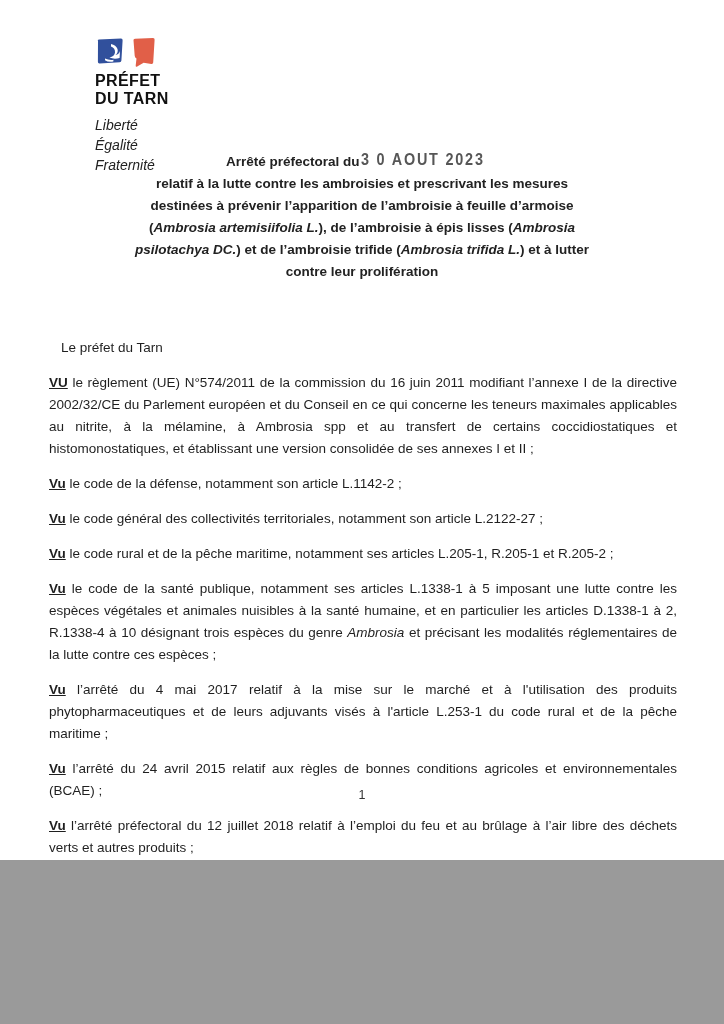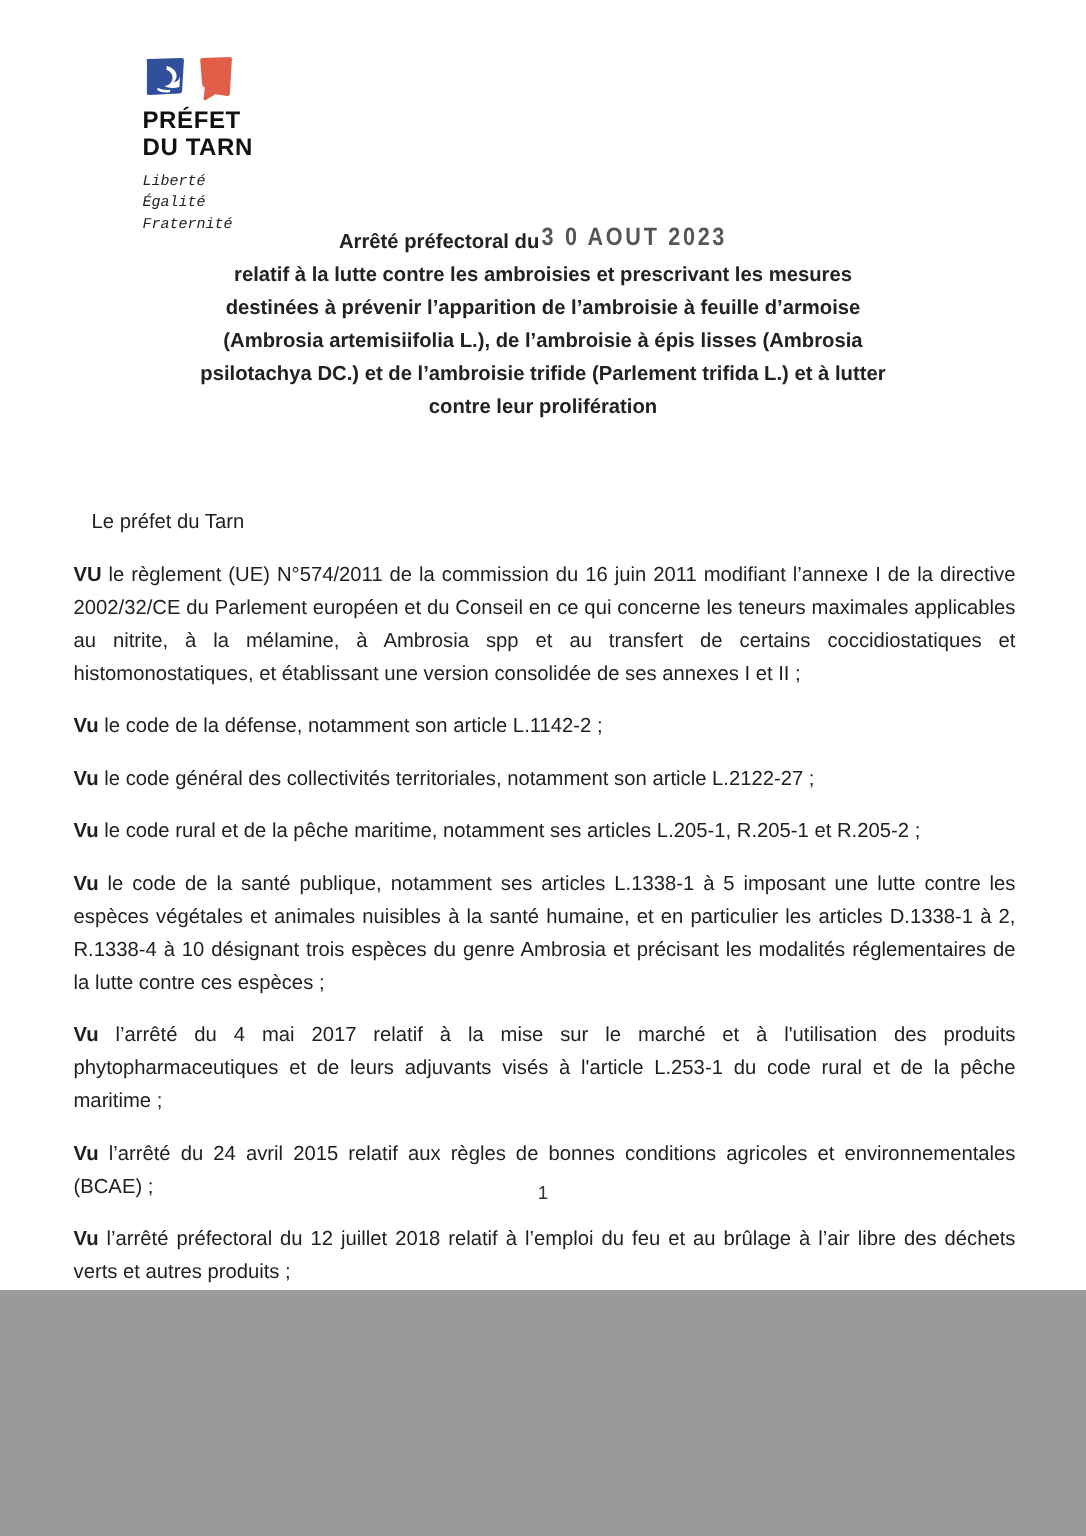--- a/index.html
+++ b/index.html
@@ -9,41 +9,41 @@
     margin:0 auto;
     background:#ffffff;
     font-family:"Liberation Sans",sans-serif;
     color:#1f1f1f;
     overflow:hidden;
   }
   
   .gov-header{position:absolute;left:95px;top:38px;}
   .gov-flag{width:70px;height:30px;display:block;}
   .gov-name{margin-top:4px;font-weight:bold;font-size:16px;line-height:1.12;letter-spacing:.4px;color:#111;}
-  .gov-motto{margin-top:7px;font-family:Liberation Mono, monospace;font-style:italic;font-size:10px;line-height:1.45;color:#222;}
+  .gov-motto{margin-top:7px;font-family:Liberation Sans, sans-serif;font-style:italic;font-size:14px;line-height:1.45;color:#222;}
   
   .title-block{
     position:absolute;left:112px;top:150px;width:500px;
     text-align:center;font-weight:bold;font-size:13.5px;line-height:22px;color:#222;
   }
   .stamp{
     display:inline-block;white-space:pre;
     font-weight:700;color:#565656;font-size:16px;letter-spacing:2px;
     transform:scaleX(.9) scaleY(1.05);transform-origin:left bottom;
     position:relative;top:-1px;margin-left:1px;
   }
   
   .salutation{position:absolute;left:49px;top:328px;font-size:13.5px;margin:12px;}
   .recitals{
     position:absolute;left:49px;top:372px;width:628px;
     font-size:13.5px;line-height:22px;text-align:justify;
   }
   .recitals p{margin:0 0 13px 0;}
-  .seg-b{font-weight:bold;}
-  .seg-i{margin-top:41px;}
+  .seg-b{font-weight:bold;text-decoration:underline;}
+  .seg-i{font-style:italic;margin-top:41px;}
   .page-number{position:absolute;left:0;right:0;bottom:58px;text-align:center;font-size:12.5px;color:#333;}
 </style>
 </head>
 <body>
 
 <div class="page">
 
   <header class="gov-header">
     <svg class="gov-flag" viewBox="0 0 70 30" aria-hidden="true">
       <path d="M3 3 Q2 1.5 4 1.4 L26 0.6 Q27.8 0.6 27.6 2.4 L26.4 22.6 Q26.3 24.2 24.6 24.3 L4.6 25.4 Q2.8 25.5 2.9 23.7 Z" fill="#31509c"></path>
@@ -60,21 +60,21 @@
       <div>Égalité</div>
       <div>Fraternité</div>
     </div>
   </header>
 
   <div class="title-block">
       <div><span>Arrêté préfectoral du</span><span class="stamp">3 0 AOUT 2023</span></div>
       <div><span>relatif à la lutte contre les ambroisies et prescrivant les mesures</span></div>
       <div><span>destinées à prévenir l’apparition de l’ambroisie à feuille d’armoise</span></div>
       <div><span>(</span><span class="seg-i">Ambrosia artemisiifolia L.</span><span>), de l’ambroisie à épis lisses (</span><span class="seg-i">Ambrosia</span></div>
-      <div><span class="seg-i">psilotachya DC.</span><span>) et de l’ambroisie trifide (</span><span class="seg-i">Parlement trifida L.</span><span>) et à lutter</span></div>
+      <div><span class="seg-i">psilotachya DC.</span><span>) et de l’ambroisie trifide (</span><span class="seg-i">Ambrosia trifida L.</span><span>) et à lutter</span></div>
       <div><span>contre leur prolifération</span></div>
     </div>
 
   <p class="salutation">Le préfet du Tarn</p>
 
   <div class="recitals">
     <p><span class="seg-b">VU</span><span> le règlement (UE) N°574/2011 de la commission du 16 juin 2011 modifiant l’annexe I de la directive 2002/32/CE du Parlement européen et du Conseil en ce qui concerne les teneurs maximales applicables au nitrite, à la mélamine, à Ambrosia spp et au transfert de certains coccidiostatiques et histomonostatiques, et établissant une version consolidée de ses annexes I et II ;</span></p>
     <p><span class="seg-b">Vu</span><span> le code de la défense, notamment son article L.1142-2 ;</span></p>
     <p><span class="seg-b">Vu</span><span> le code général des collectivités territoriales, notamment son article L.2122-27 ;</span></p>
     <p><span class="seg-b">Vu</span><span> le code rural et de la pêche maritime, notamment ses articles L.205-1, R.205-1 et R.205-2 ;</span></p>

